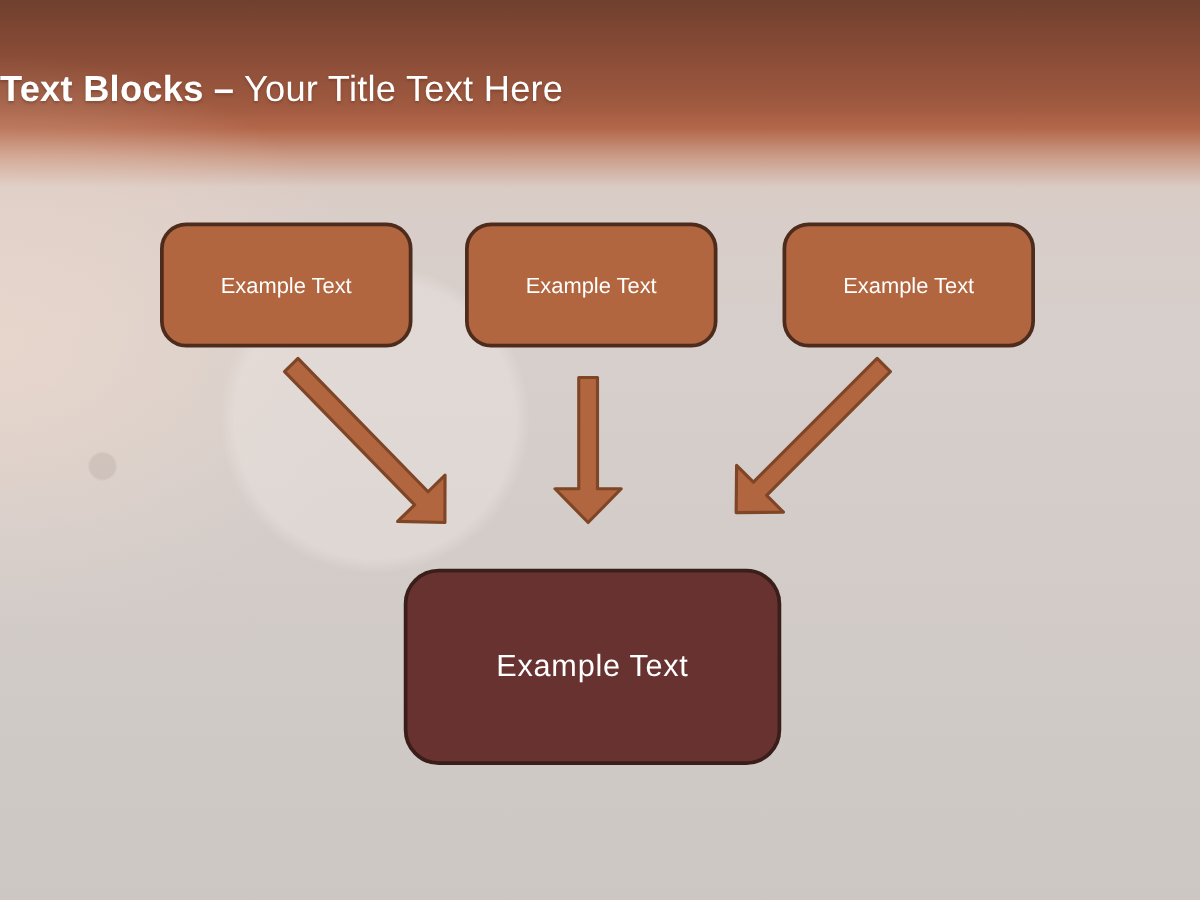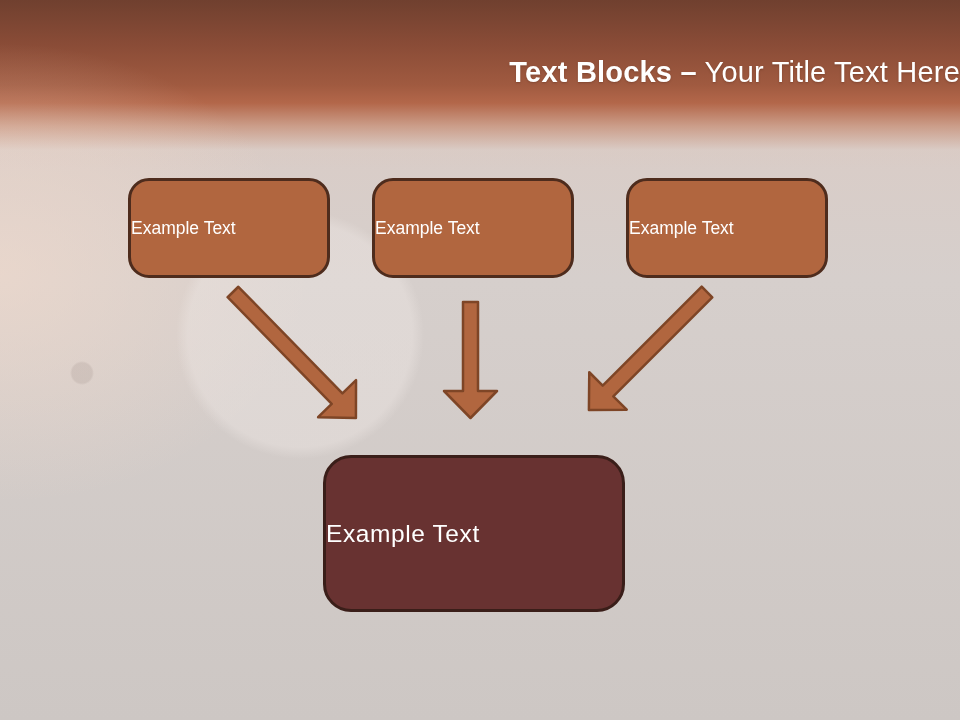--- a/index.html
+++ b/index.html
@@ -29,37 +29,38 @@
         rgba(199,144,120,0.78) 126px,
         rgba(219,200,191,0.25) 150px,
         rgba(219,200,191,0) 170px),
       
       linear-gradient(to bottom, var(--bg-top) 0px, var(--bg-mid) 280px, var(--bg-bottom) 720px);
   }
 
   .slide-title {
     position: absolute;
     left: 0; right: 0; top: 56px;
-    text-align: right;
+    text-align: left;
     color: var(--title-text);
     font-size: 29px;
     letter-spacing: 0.2px;
     text-shadow: 0 1px 2px rgba(80,40,25,0.35);
     white-space: nowrap;
   }
   .title-bold { font-weight: bold; }
 
   .block {
     position: absolute;
     box-sizing: border-box;
     background: var(--block-fill);
     border: 3px solid var(--block-border);
     border-radius: 21px;
     display: flex;
     align-items: center;
+    justify-content: center;
     color: var(--block-text);
     font-size: 17.5px;
     cursor: default;
   }
   .block-1 { left: 128px; top: 178px; width: 202px; height: 100px; }
   .block-2 { left: 372px; top: 178px; width: 202px; height: 100px; }
   .block-3 { left: 626px; top: 178px; width: 202px; height: 100px; }
 
   .result-block {
     left: 323px; top: 455px; width: 302px; height: 157px;

